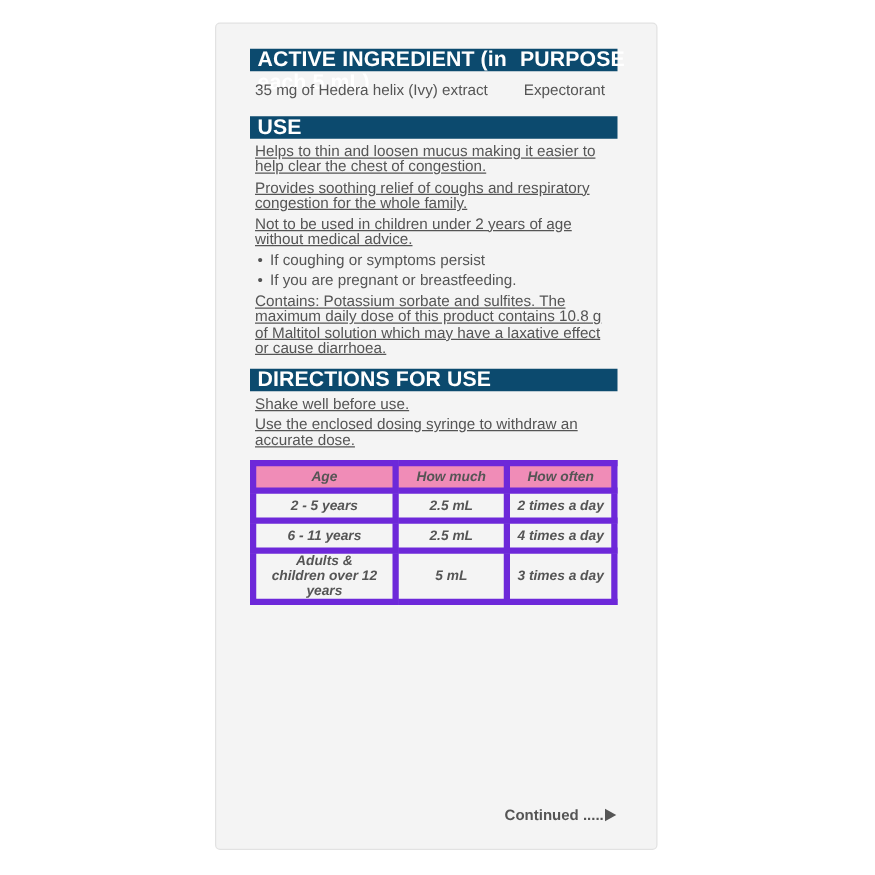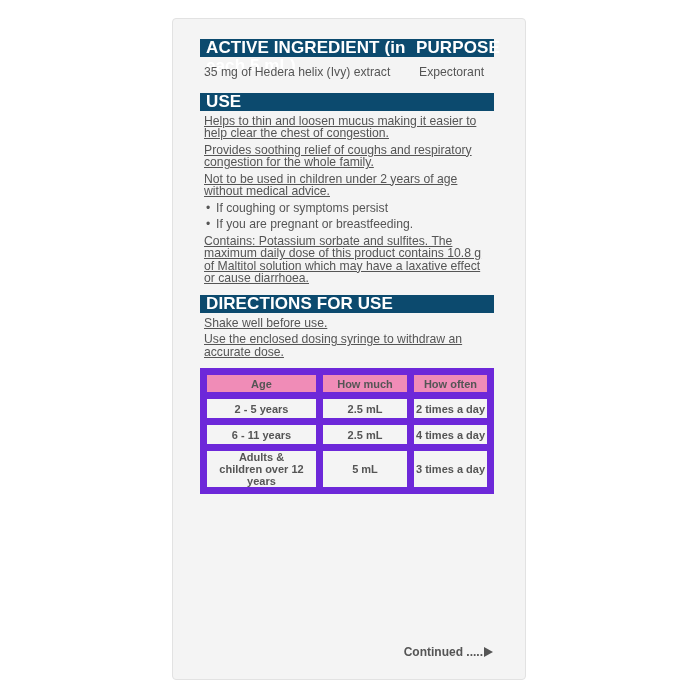--- a/index.html
+++ b/index.html
@@ -23,21 +23,21 @@
   .row-ing .ing { width: 210px; }
   .row-ing .purpose { width: 72px; }
   .sec { margin-top: 10px; }
   .para { margin-top: 4px; text-decoration: underline; }
   .bullet { margin-top: 4px; padding-left: 2px; }
   .bullet .dot { display: inline-block; width: 10px; }
   table {
     width: 294px; border-collapse: collapse; margin-top: 10px;
     font-size: 11px; font-weight: bold; text-align: center; color: #555555;
   }
-  th, td { border: 7px solid #6d28d9; padding: 0; }
+  th, td { border: 5px solid #6d28d9; padding: 0; font-style: italic; }
   th { background: #f08cb7; height: 17px; color: #555; }
   td { height: 19px; background: #f4f4f4; line-height: 12px; }
   td.tall { height: 34px; }
   .continued {
     position: absolute; right: 32px; bottom: 20px; font-size: 12px; font-weight: bold;
     color: #555555; display: flex; align-items: center;
   }
   .arrow {
     width: 0; height: 0; border-top: 5px solid transparent; border-bottom: 5px solid transparent;
     border-left: 9px solid #555555; margin-left: 1px;

